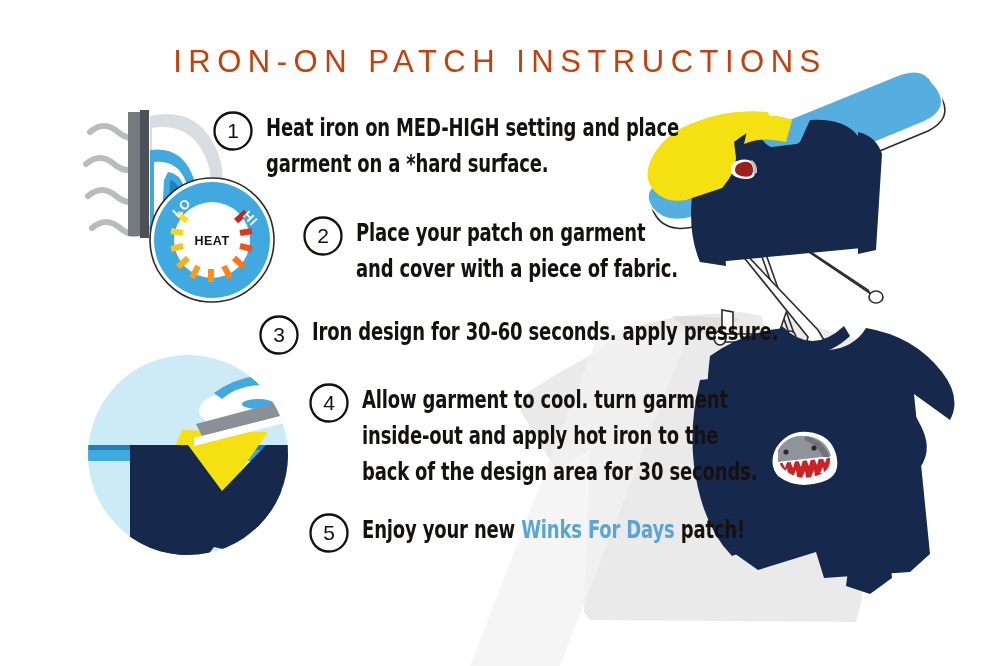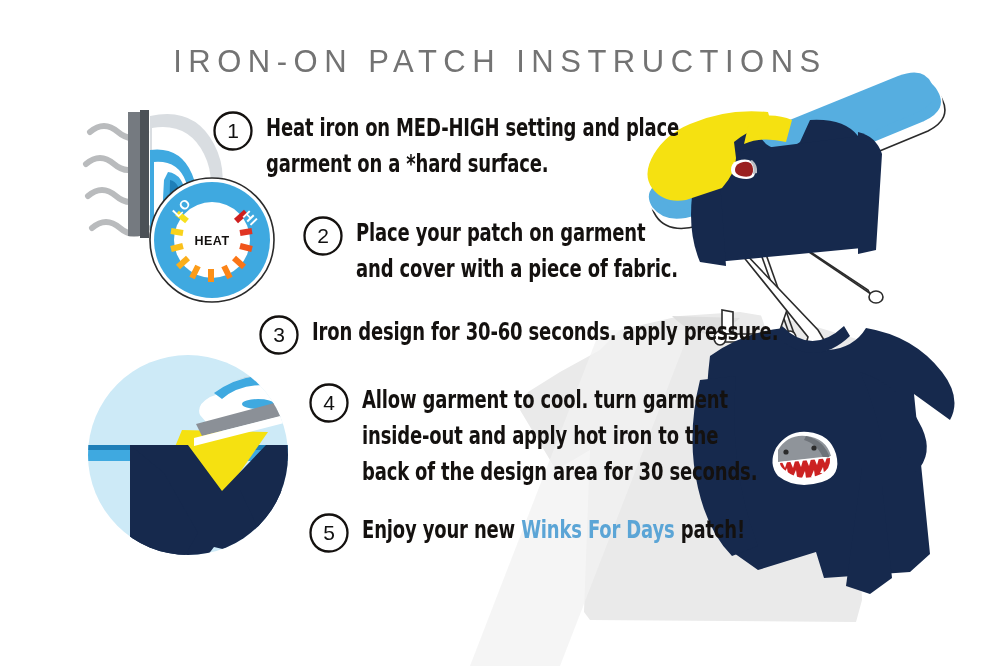--- a/index.html
+++ b/index.html
@@ -10,21 +10,21 @@
     overflow:hidden;
     position:relative;
   }
   #root{position:relative;width:1000px;height:666px;background:#fff;overflow:hidden;}
 
   
   .title{
     position:absolute;
     left:0;top:44px;width:1000px;
     text-align:center;
-    color:#737373;
+    color:#c2410c;
     font-family:"Liberation Sans", sans-serif;
     font-size:31px;
     font-weight:400;
     letter-spacing:6.5px;
     white-space:nowrap;
   }
 
   
   .step{position:absolute;display:flex;align-items:flex-start;}
   .num-circle{

